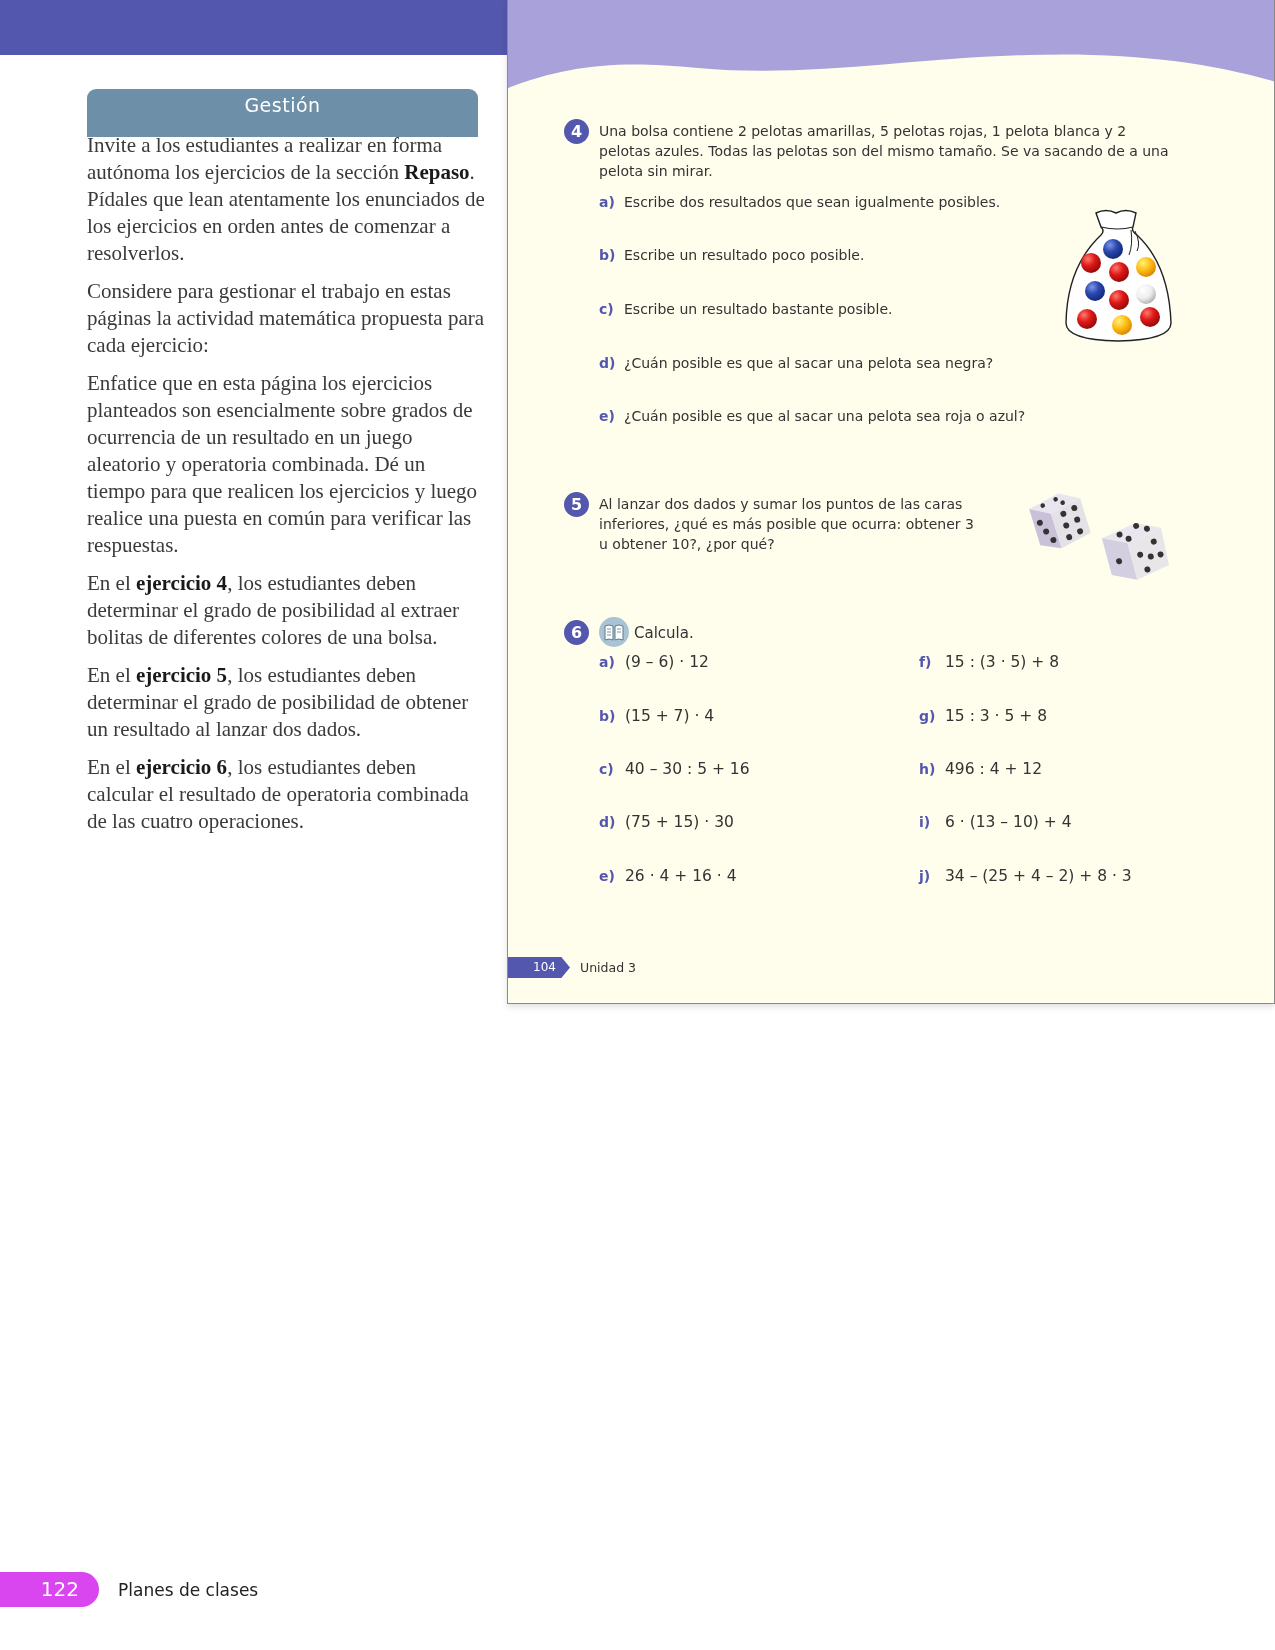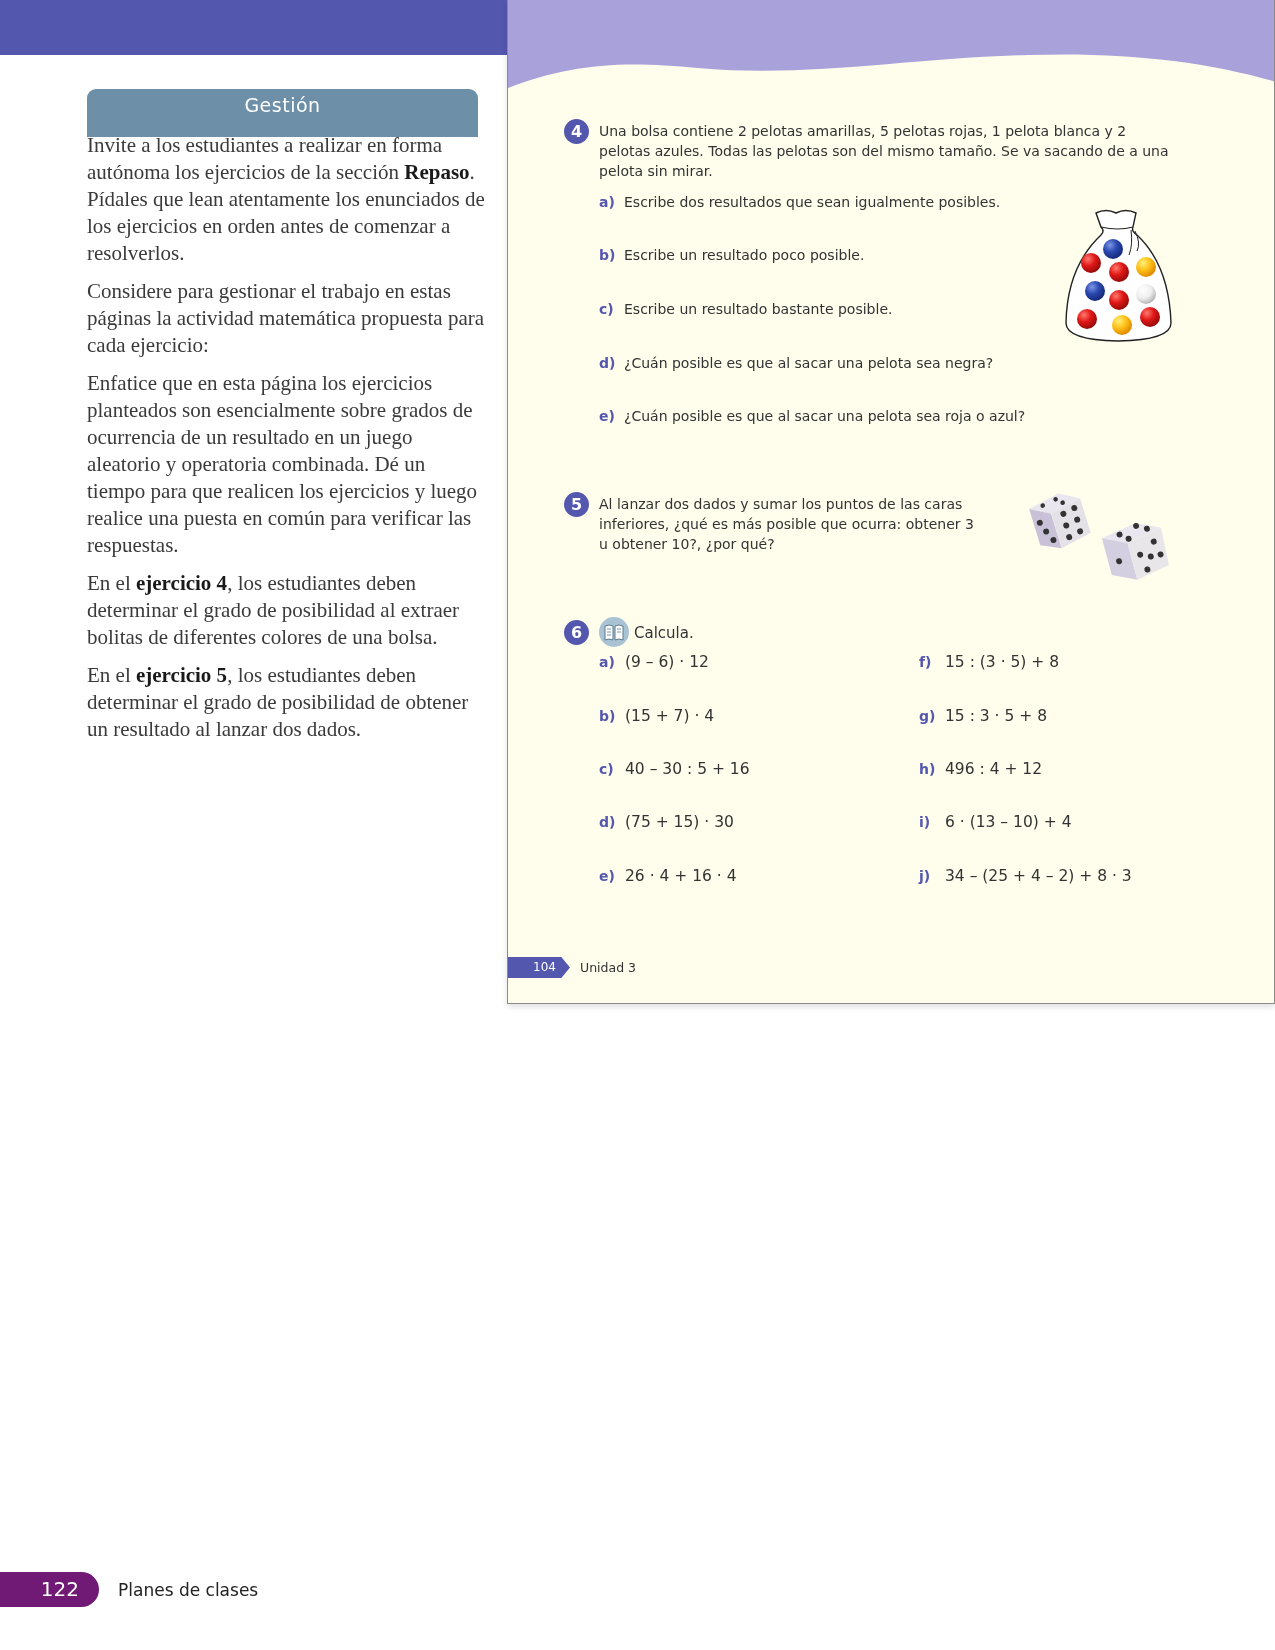--- a/index.html
+++ b/index.html
@@ -50,37 +50,38 @@
   .pg-tab {
     position: absolute; left: 0; top: 957px; width: 62px; height: 21px;
     background: #5457ae; color: #fff; font-size: 12px; line-height: 21px; text-align: right; padding-right: 14px;
     clip-path: polygon(0 0, 86% 0, 100% 50%, 86% 100%, 0 100%);
   }
   .pg-unit { position: absolute; left: 72px; top: 957px; font-size: 12.5px; line-height: 21px; color: #333; }
 
   
   .foot-pill {
     position: absolute; left: 0; top: 1572px; width: 99px; height: 35px;
-    background: #701a75; border-radius: 0 18px 18px 0;
+    background: #d946ef; border-radius: 0 18px 18px 0;
     color: #fff; font-size: 20px; line-height: 35px; text-align: right; padding-right: 20px;
   }
   .foot-label { position: absolute; left: 118px; top: 1573px; line-height: 35px; font-size: 17px; color: #222; }
 </style>
 </head>
 <body>
 
 <div class="top-band"></div>
 
 <div class="gestion-head">Gestión</div>
 <div class="left-text">
   <p><span>Invite a los estudiantes a realizar en forma autónoma los ejercicios de la sección </span><b>Repaso</b><span>. Pídales que lean atentamente los enunciados de los ejercicios en orden antes de comenzar a resolverlos.</span></p>
   <p><span>Considere para gestionar el trabajo en estas páginas la actividad matemática propuesta para cada ejercicio:</span></p>
   <p><span>Enfatice que en esta página los ejercicios planteados son esencialmente sobre grados de ocurrencia de un resultado en un juego aleatorio y operatoria combinada. Dé un tiempo para que realicen los ejercicios y luego realice una puesta en común para verificar las respuestas.</span></p>
   <p><span>En el </span><b>ejercicio 4</b><span>, los estudiantes deben determinar el grado de posibilidad al extraer bolitas de diferentes colores de una bolsa.</span></p>
   <p><span>En el </span><b>ejercicio 5</b><span>, los estudiantes deben determinar el grado de posibilidad de obtener un resultado al lanzar dos dados.</span></p>
+  <p><span>En el </span><b>ejercicio 6</b><span>, los estudiantes deben calcular el resultado de operatoria combinada de las cuatro operaciones.</span></p>
 </div>
 
 <div class="page-card">
   <svg class="wave" viewBox="0 0 768 90" preserveAspectRatio="none">
     <path d="M0,0 H768 V82 C700,62 620,52 520,55 C400,58 300,78 190,68 C110,60 60,65 0,88 Z" fill="#a9a1d9"></path>
   </svg>
 
   <div class="ex-num" style="left:56px;top:119px;">4</div>
   <div class="ex-text" style="left:91px;top:121px;width:580px;">Una bolsa contiene 2 pelotas amarillas, 5 pelotas rojas, 1 pelota blanca y 2 pelotas azules. Todas las pelotas son del mismo tamaño. Se va sacando de a una pelota sin mirar.</div>
   <div class="item" style="left:91px;top:194px;"><span class="lbl">a)</span><span>Escribe dos resultados que sean igualmente posibles.</span></div>

